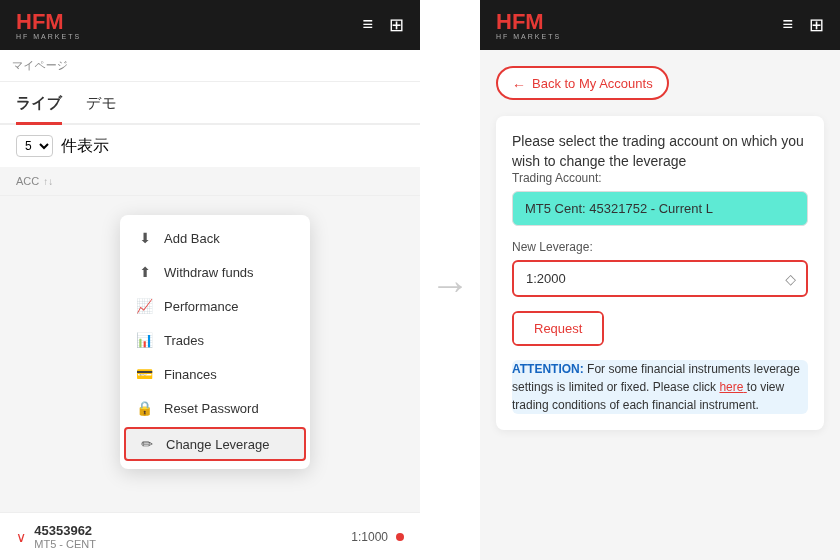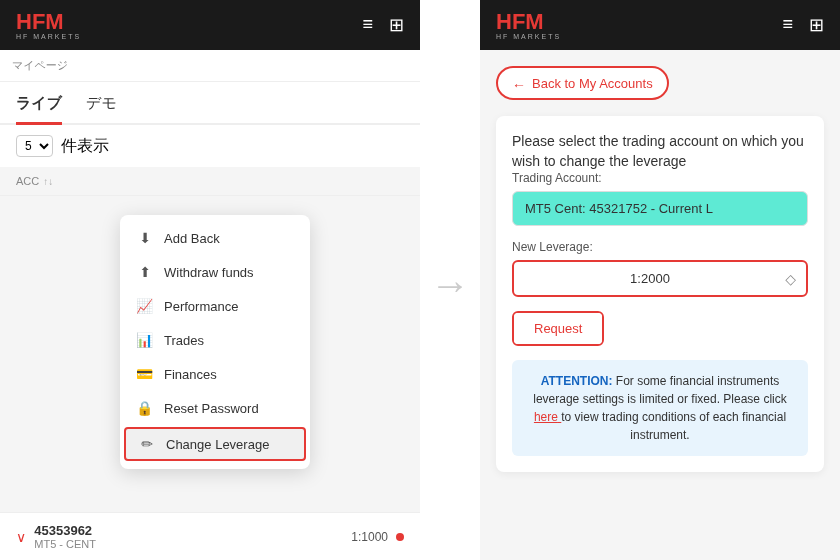--- a/index.html
+++ b/index.html
@@ -336,21 +336,20 @@
     .leverage-field {
       width: 100%;
       border: none;
       border-radius: 6px;
       padding: 9px 32px 9px 12px;
       font-size: 13px;
       color: #333;
       background: white;
       appearance: none;
       outline: none;
-      text-align: center;
     }
 
     .leverage-arrow {
       position: absolute;
       right: 10px;
       top: 50%;
       transform: translateY(-50%);
       color: #888;
       font-size: 14px;
       pointer-events: none;
@@ -370,25 +369,23 @@
       padding: 8px 20px;
       font-size: 13px;
       color: #e53935;
       cursor: pointer;
       font-weight: 500;
     }
 
     .attention-box {
       background: #e8f4fd;
       border-radius: 6px;
-      padding: 12px;
       font-size: 12px;
       color: #333;
       line-height: 1.5;
-      text-align: center;
     }
 
     .attention-label {
       font-weight: 700;
       color: #1565c0;
     }
 
     .attention-link {
       color: #e53935;
       text-decoration: underline;

